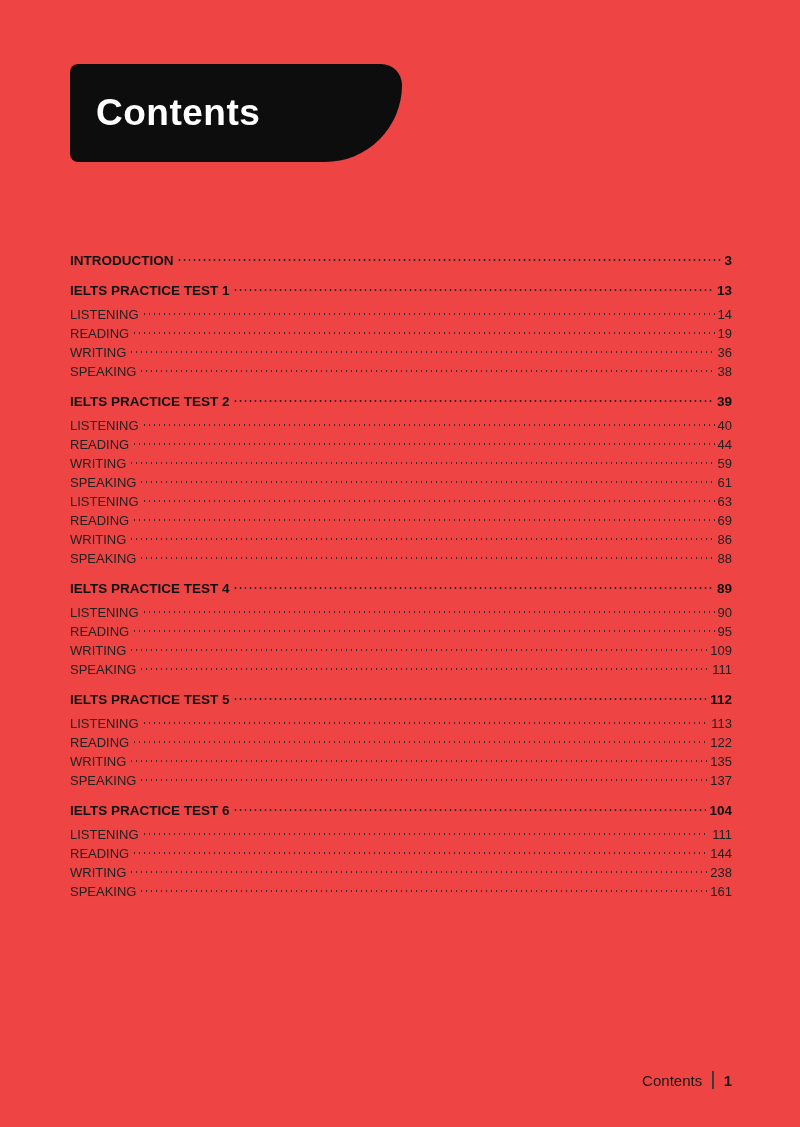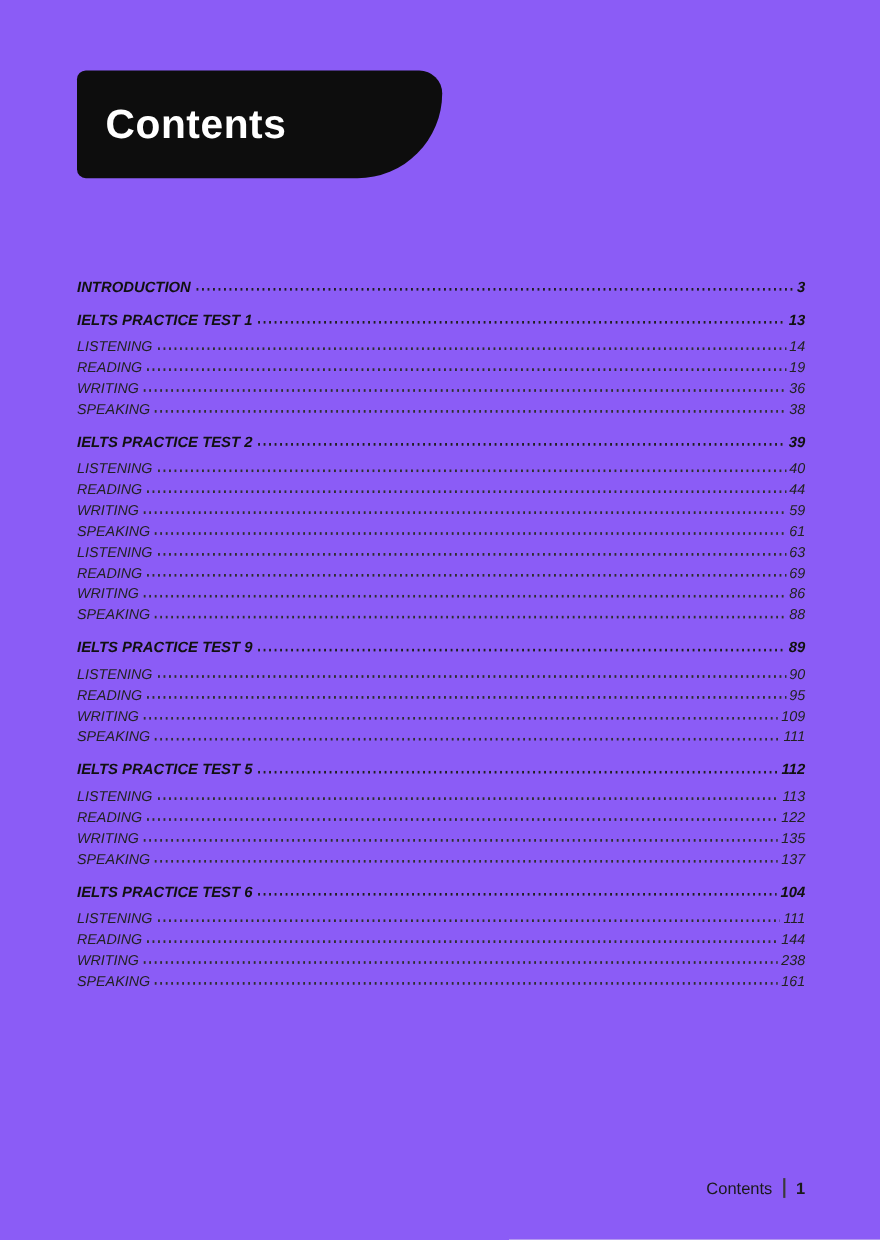--- a/index.html
+++ b/index.html
@@ -6,21 +6,21 @@
     margin: 0;
     padding: 0;
     background: #e8e8e8;
     font-family: "Liberation Sans", sans-serif;
   }
   .page {
     position: relative;
     width: 800px;
     height: 1127px;
     margin: 0 auto;
-    background: #8b5cf6;
+    background: #ef4444;
     overflow: hidden;
   }
   
   .banner {
     position: absolute;
     left: 70px;
     top: 64px;
     width: 332px;
     height: 98px;
     background: #0d0d0d;
@@ -38,23 +38,22 @@
   }
   
   .toc {
     position: absolute;
     left: 70px;
     top: 240px;
     width: 662px;
   }
   .row {
     display: flex;
-    align-items: center;
+    align-items: flex-start;
     color: #1c1c1c;
-    font-style: italic;
   }
   .row .label {
     white-space: nowrap;
     flex: 0 0 auto;
   }
   .row .leader {
     flex: 1 1 auto;
     margin: 0 3px;
     height: 14px;
     background-image: radial-gradient(circle, #2e2e2e 0.9px, rgba(0,0,0,0) 1.05px);
@@ -202,21 +201,21 @@
     <span class="pagenum">86</span>
   </div>
 
   <div class="row item">
     <span class="label">SPEAKING</span>
     <span class="leader"></span>
     <span class="pagenum">88</span>
   </div>
 
   <div class="row section">
-    <span class="label">IELTS PRACTICE TEST 9</span>
+    <span class="label">IELTS PRACTICE TEST 4</span>
     <span class="leader"></span>
     <span class="pagenum">89</span>
   </div>
 
   <div class="row item">
     <span class="label">LISTENING</span>
     <span class="leader"></span>
     <span class="pagenum">90</span>
   </div>
 

